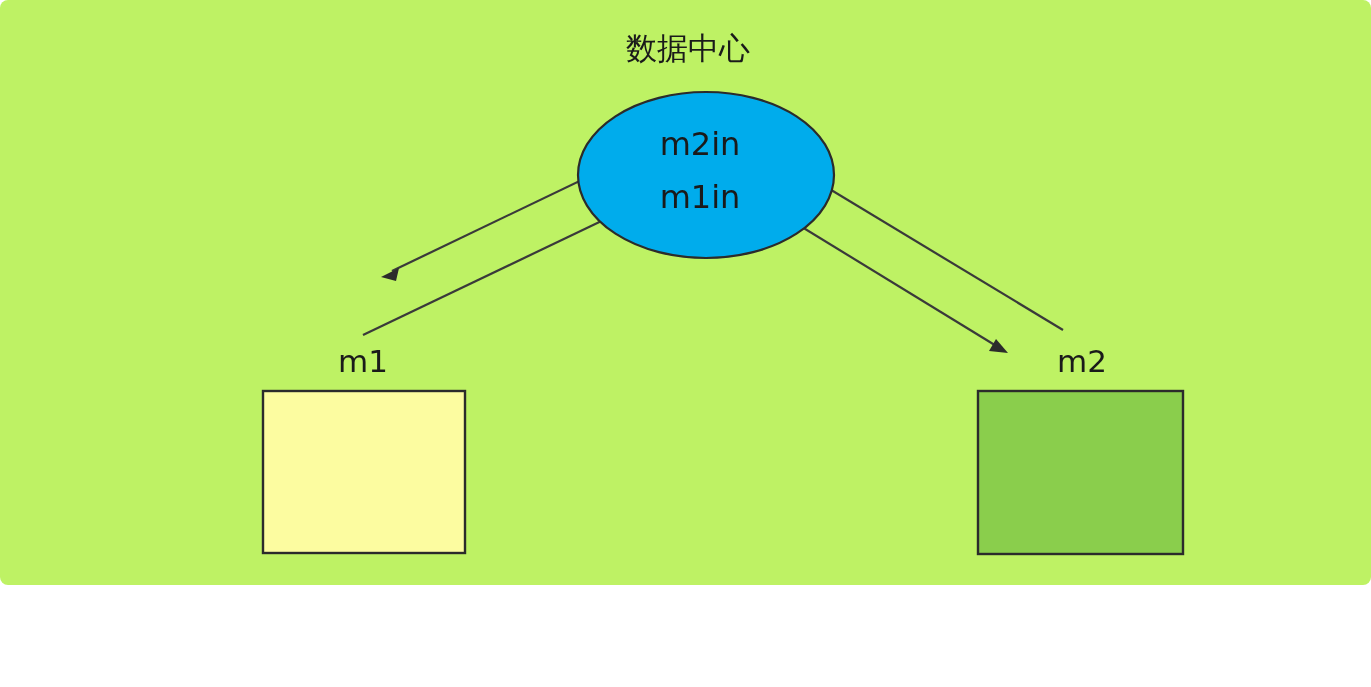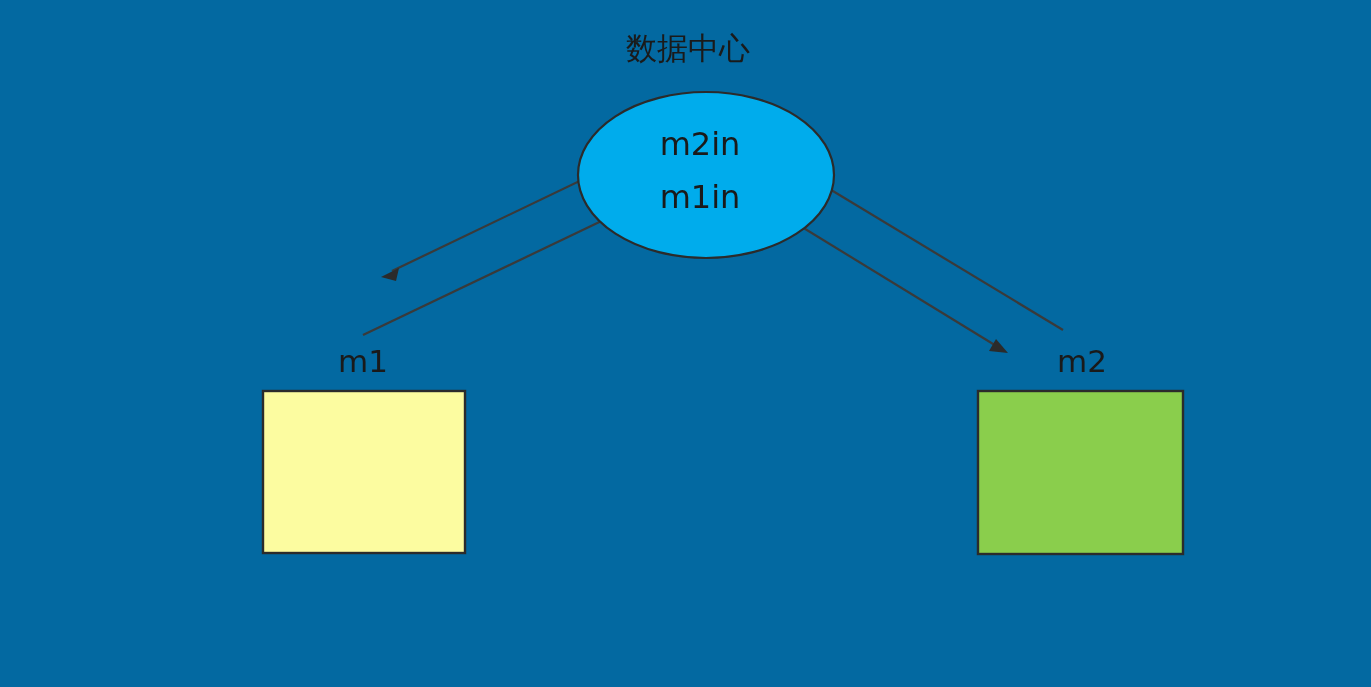--- a/index.html
+++ b/index.html
@@ -7,23 +7,24 @@
     margin: 0;
     padding: 0;
     background: #ffffff;
   }
   body {
     font-family: "DejaVu Sans", "Liberation Sans", sans-serif;
   }
   #canvas {
     position: relative;
     width: 1371px;
-    height: 687px;
-    background: #0369a1;
+    height: 585px;
+    background: #bef264;
     overflow: hidden;
+    border-radius: 8px;
   }
   #diagram-svg {
     position: absolute;
     left: 0;
     top: 0;
     width: 1371px;
     height: 687px;
     display: block;
   }
   .node-shape {

